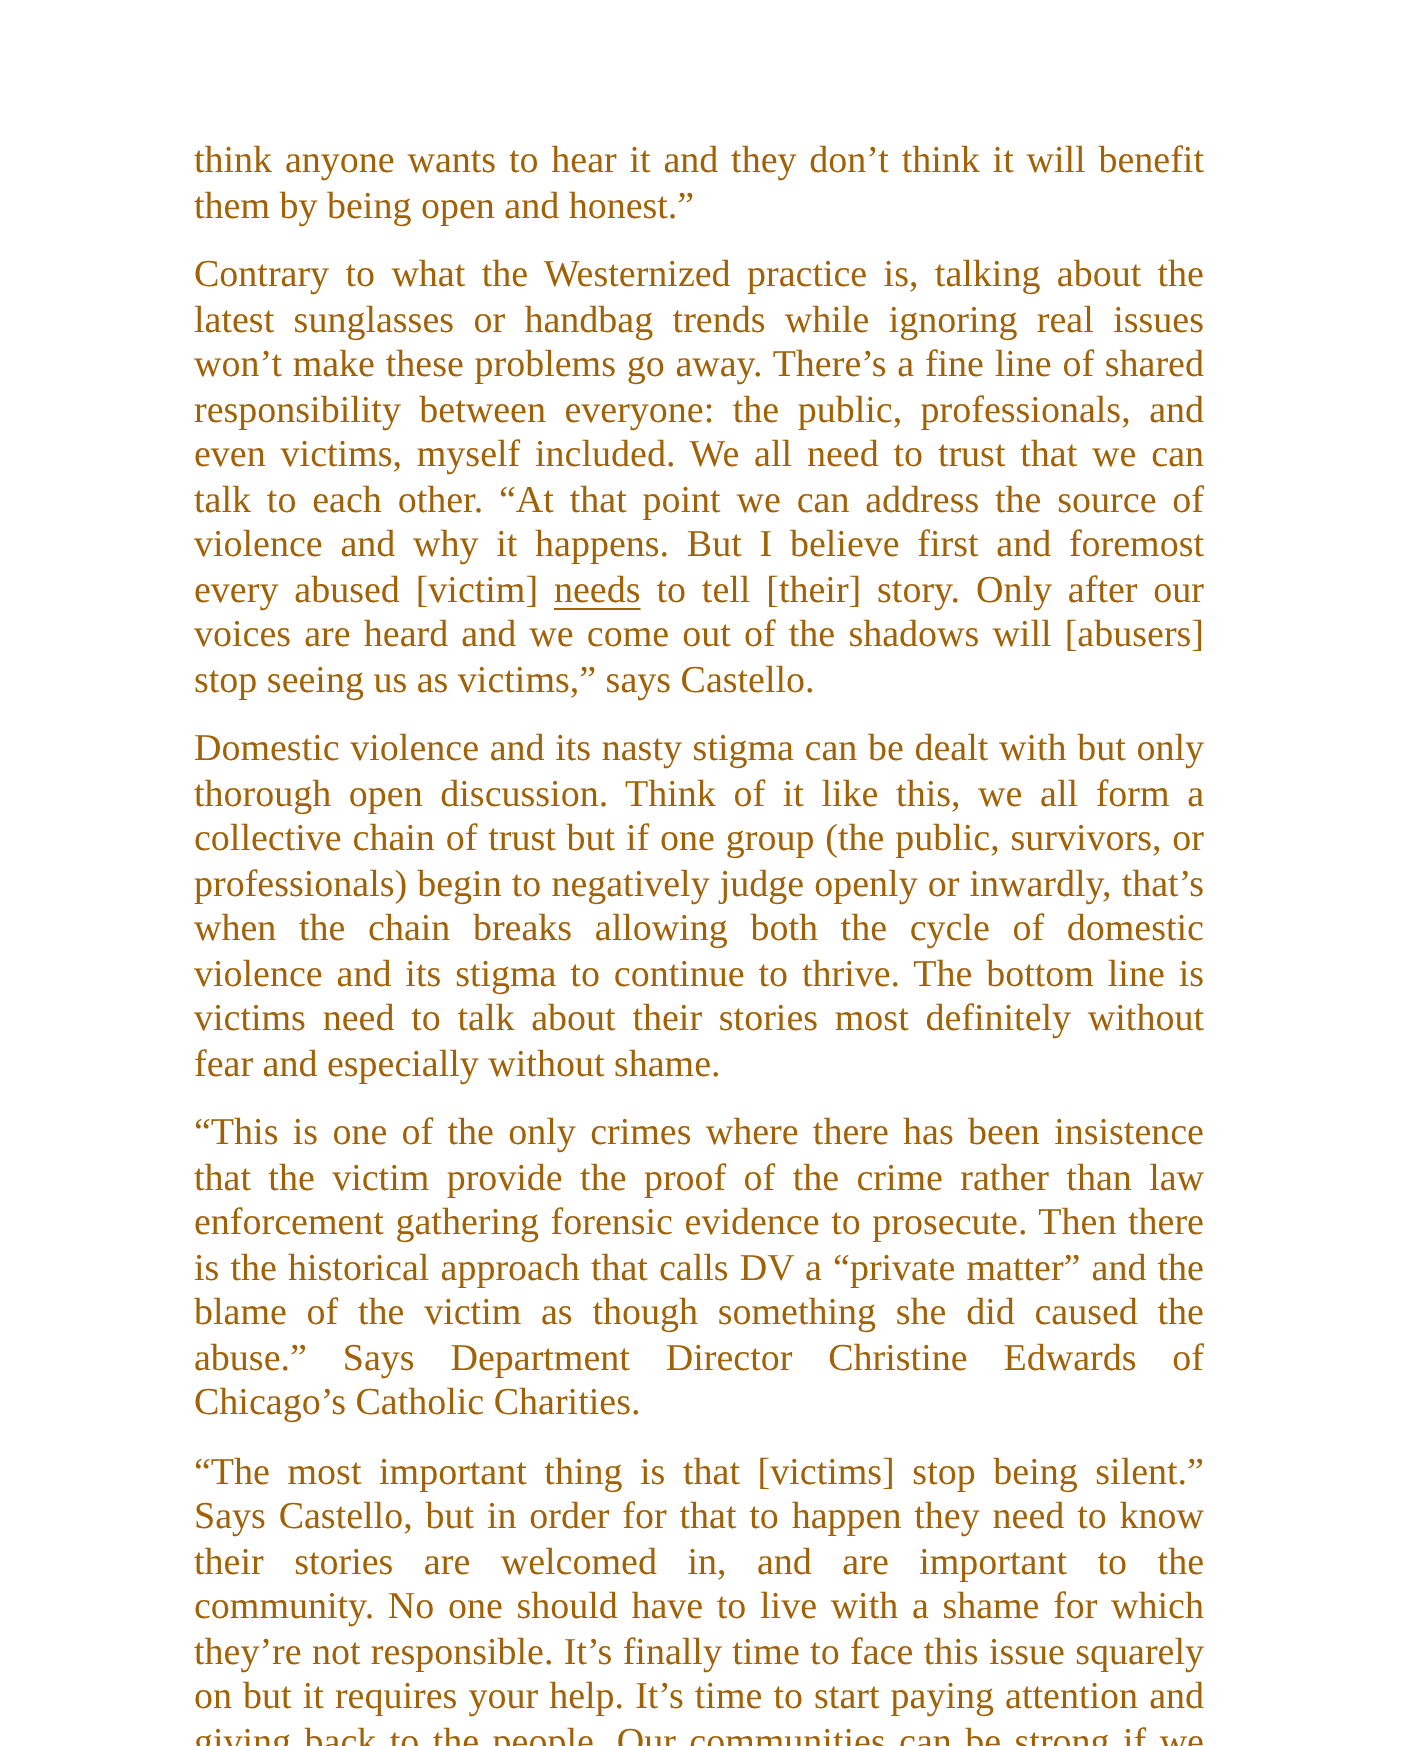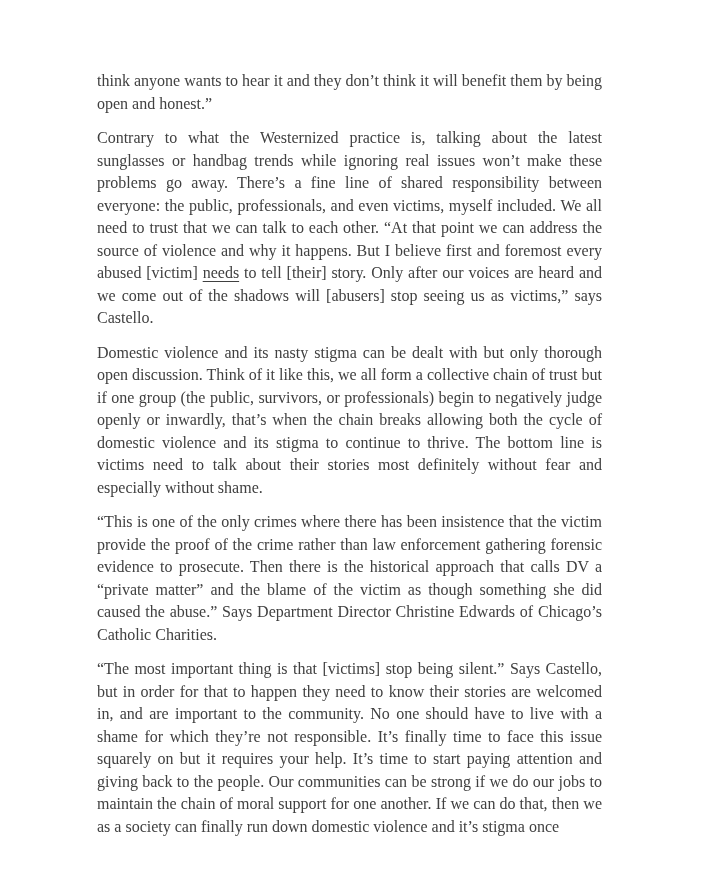--- a/index.html
+++ b/index.html
@@ -15,23 +15,23 @@
   }
   .page-canvas {
     position: absolute;
     inset: 0;
     background: #ffffff;
     box-sizing: border-box;
     padding: 70px 100px 0 97px;
   }
   .doc-text p {
     font-family: "Liberation Serif", "DejaVu Serif", serif;
-    font-size: 16px;
+    font-size: 19px;
     line-height: 22.5px;
-    color: #404040;
+    color: #a16207;
     text-align: justify;
     text-justify: inter-word;
     margin: 0 0 12px 0;
     padding: 0;
   }
   .doc-text p span {
     white-space: pre-wrap;
   }
   .grammar-squiggle {
     text-decoration-line: underline;

